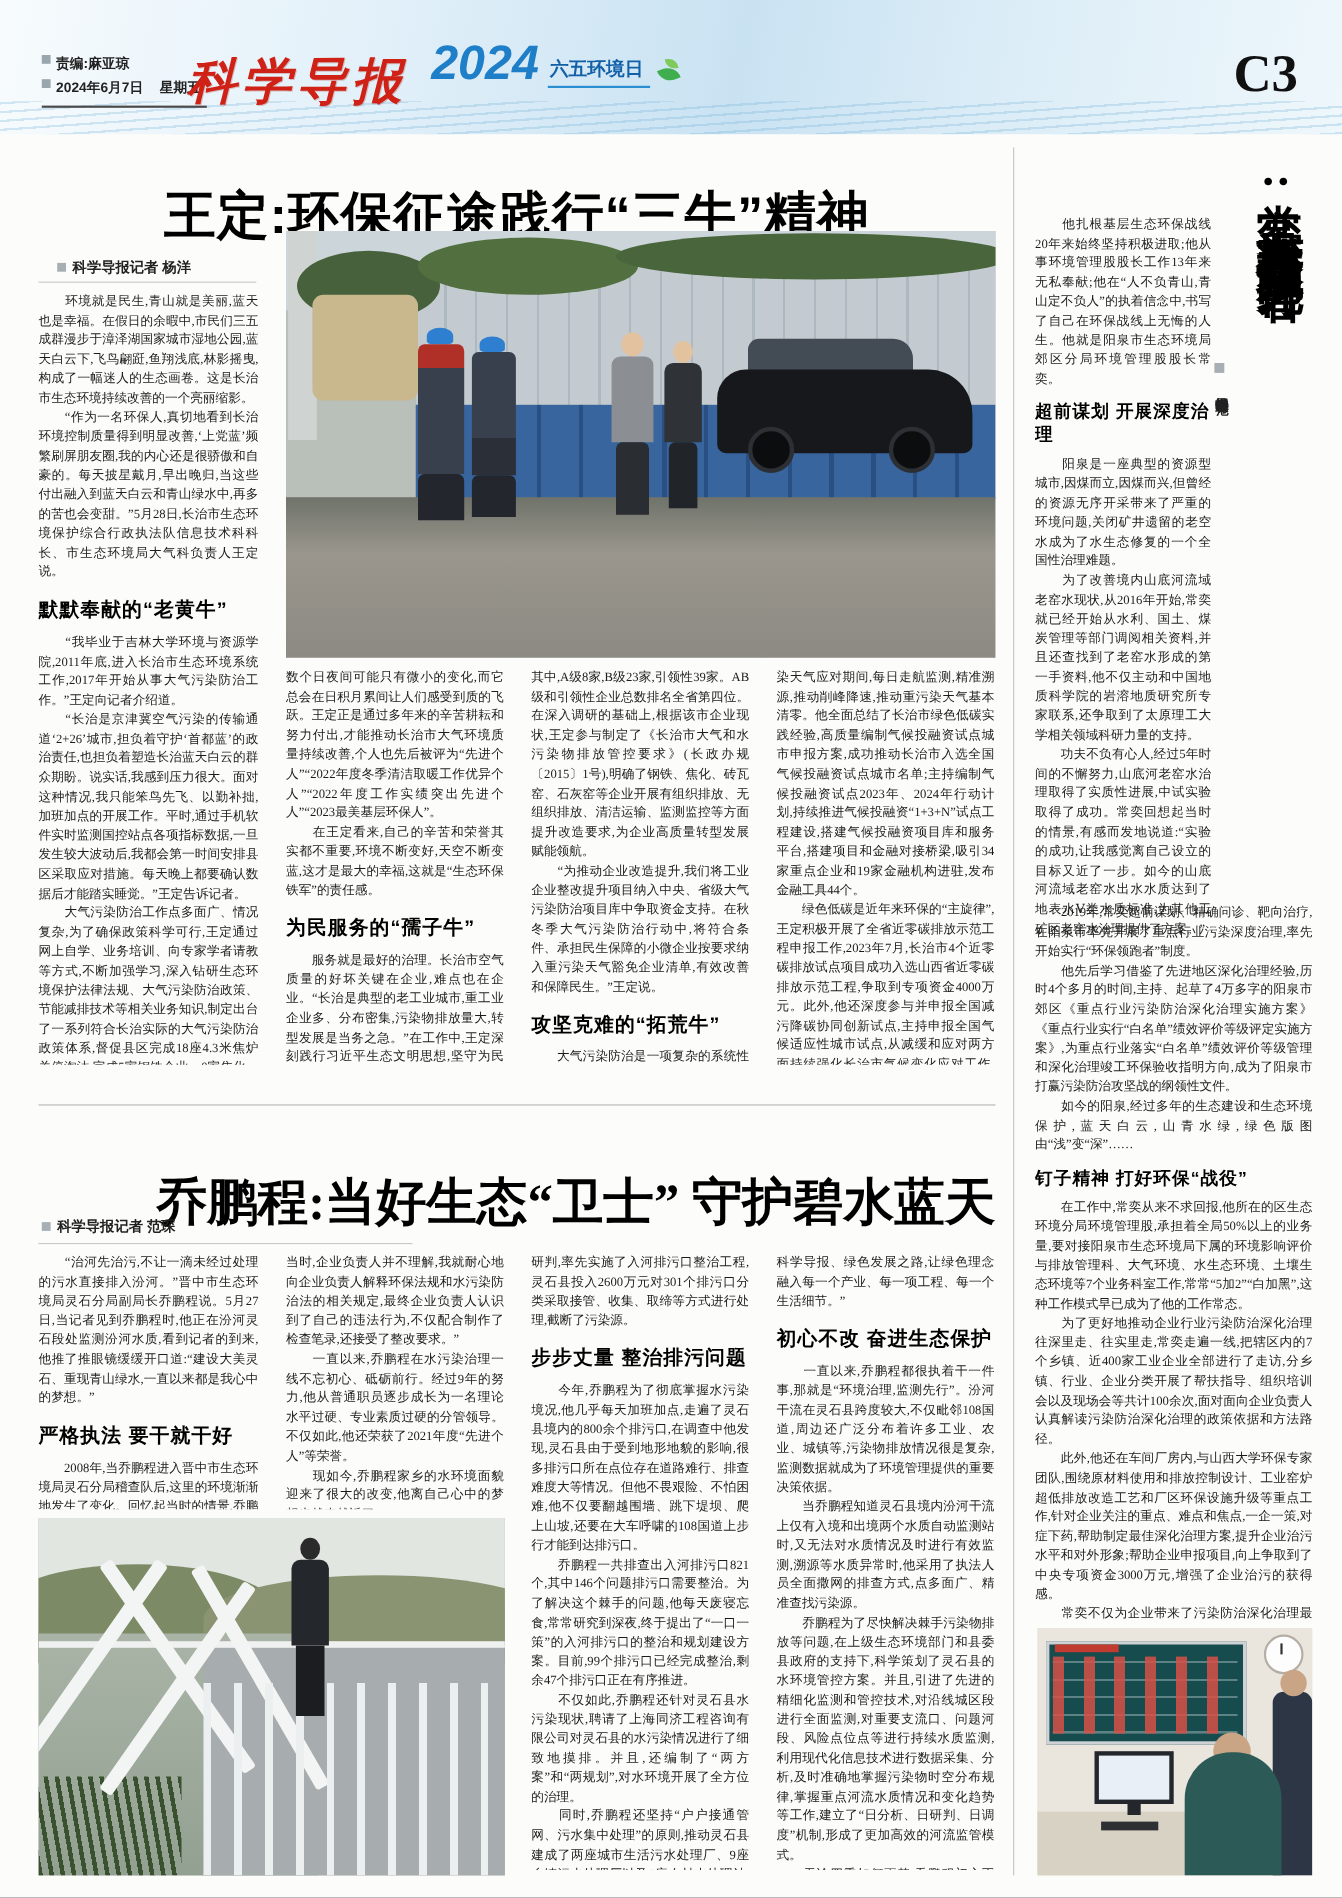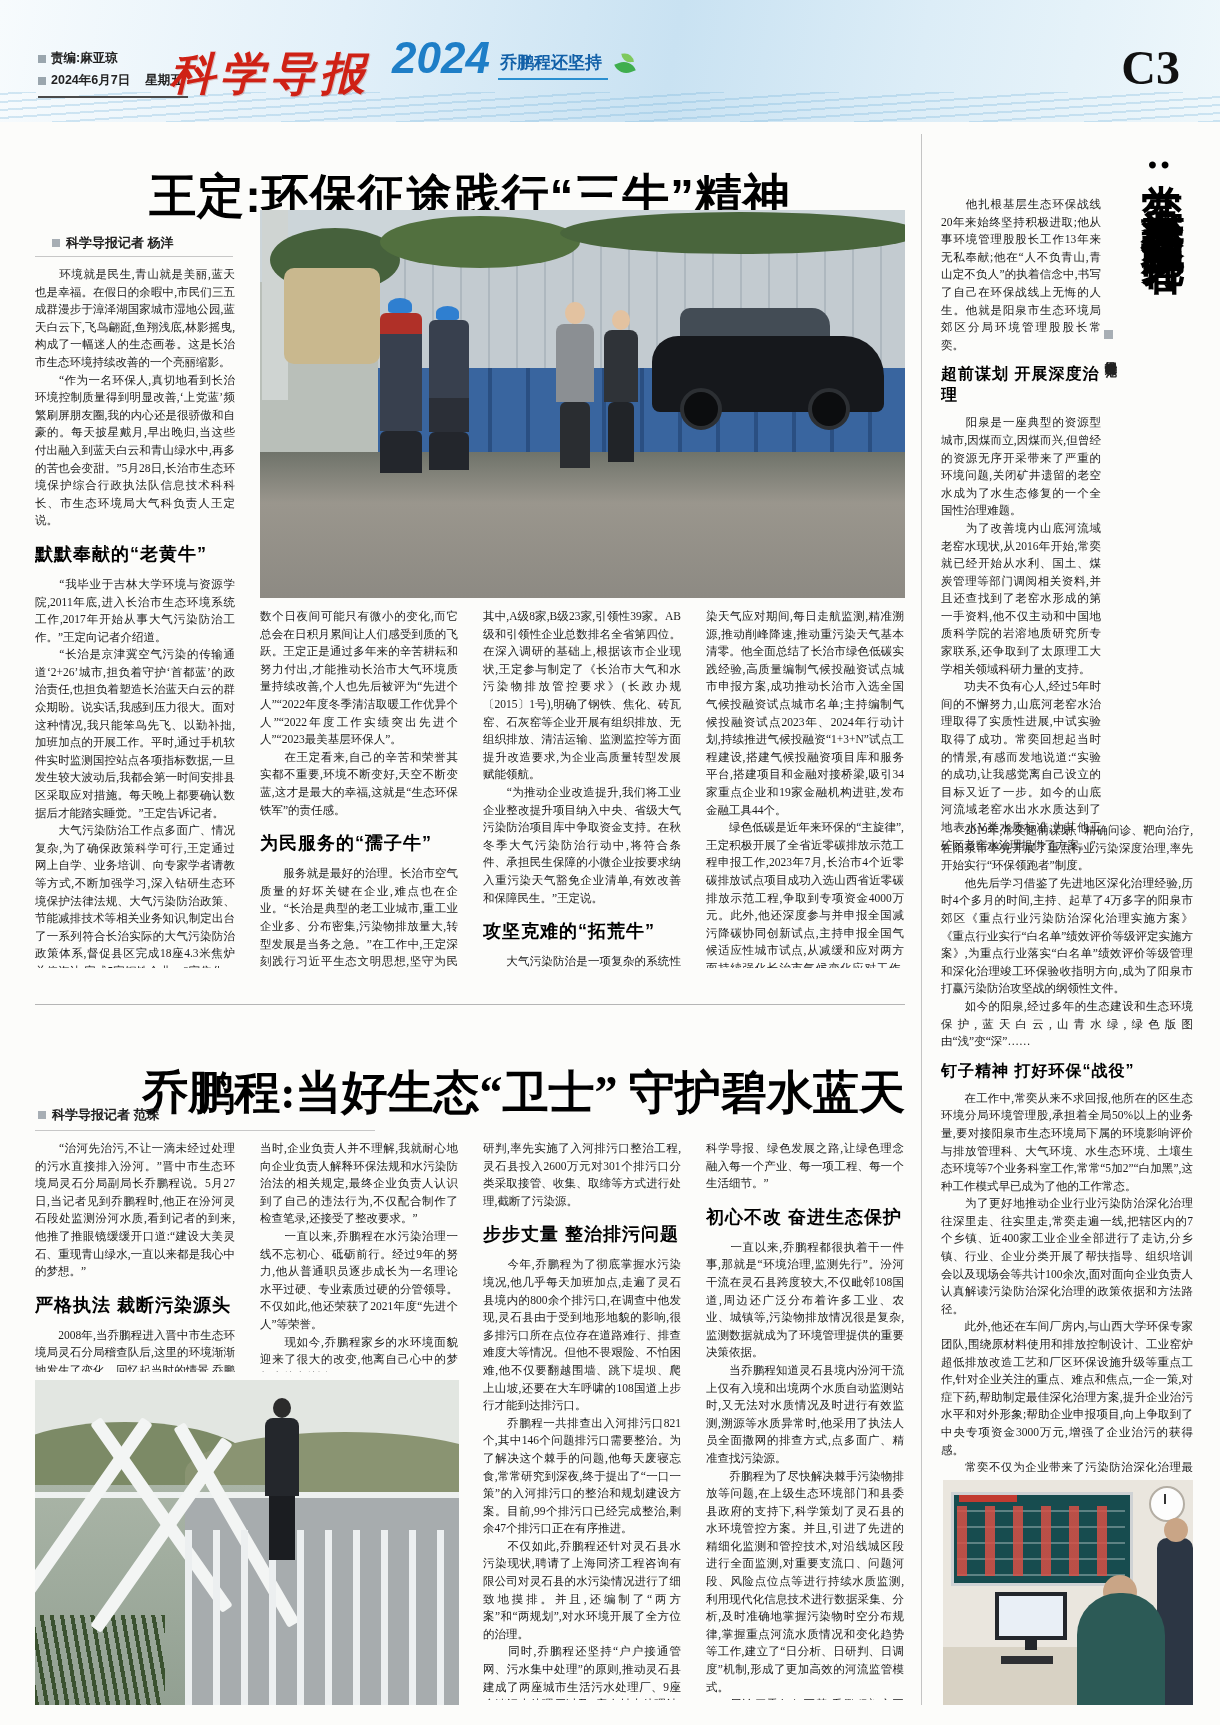--- a/index.html
+++ b/index.html
@@ -5,21 +5,21 @@
   html,body{margin:0;padding:0;background:#888;}
   .page{position:relative;width:1220px;height:1725px;background:#fcfcfa;margin:0 auto;
         font-family:"Liberation Serif","DejaVu Serif",serif;color:#1c1c1c;overflow:hidden;}
   
   .band{position:absolute;left:0;top:0;width:1220px;height:122px;
         background:linear-gradient(100deg,#f7fbfd 0%,#e2f0f9 28%,#c9e2f2 55%,#dcedf7 75%,#eef7fb 100%);}
   .band .waves{position:absolute;left:0;bottom:0;width:100%;height:30px;
         background:repeating-linear-gradient(-4deg,rgba(110,175,215,.28) 0 2px,rgba(255,255,255,0) 2px 8px);}
   .edblock{position:absolute;left:38px;top:50px;width:150px;font-family:"Liberation Sans","DejaVu Sans",sans-serif;
         font-size:12.5px;font-weight:bold;color:#222;border-bottom:2px solid #4a4a4a;padding-bottom:7px;}
-  .edline{display:flex;align-items:center;gap:5px;margin-bottom:5px;white-space:nowrap;}
+  .edline{display:flex;gap:5px;margin-bottom:5px;white-space:nowrap;}
   .sq{display:inline-block;width:8px;height:8px;background:#9aa6ae;flex:0 0 auto;}
   .wk{margin-left:10px;}
   .masthead{position:absolute;left:170px;top:44px;font-size:45px;font-weight:bold;font-style:italic;
         color:#cf2115;letter-spacing:5px;font-family:"Liberation Serif",serif;text-shadow:1px 1px 0 rgba(160,30,20,.25);}
   .event{position:absolute;left:392px;top:36px;display:flex;align-items:flex-end;gap:8px;}
   .ev-year{font-family:"Liberation Sans",sans-serif;font-style:italic;font-weight:900;font-size:44px;color:#1e7ec7;line-height:1;}
   .ev-name{font-family:"Liberation Sans",sans-serif;font-weight:bold;font-size:17px;color:#1260a8;
         border-bottom:2px solid #2a8fd0;padding:0 6px 4px 2px;}
   .leaf{position:relative;display:inline-block;width:18px;height:13px;background:#3fae4e;
         border-radius:0 14px 0 14px;transform:rotate(-22deg);margin-bottom:6px;}
@@ -114,21 +114,21 @@
       </div>
       <div class="edline" style="margin-bottom:0;">
         <span class="sq"></span>
         <span>2024年6月7日</span>
         <span class="wk">星期五</span>
       </div>
     </div>
     <div class="masthead">科学导报</div>
     <div class="event">
       <span class="ev-year">2024</span>
-      <span class="ev-name">乔鹏程还坚持</span>
+      <span class="ev-name">六五环境日</span>
       <span class="leaf"></span>
     </div>
     <div class="pageno">C3</div>
   </header>
 
   <section>
     <h1 class="headline1">王定:环保征途践行“三牛”精神</h1>
     <div class="byline" style="left:52px;top:234px;">
       <span class="sq"></span>
       <span>科学导报记者 杨洋</span>
@@ -202,21 +202,21 @@
   <section>
     <h2 class="headline2">乔鹏程:当好生态“卫士” 守护碧水蓝天</h2>
     <div class="byline" style="left:38px;top:1106px;">
       <span class="sq"></span>
       <span>科学导报记者 范琛</span>
     </div>
     <div class="byrule" style="left:35px;top:1130px;width:340px;"></div>
 
     <div class="col" style="left:35px;top:1140px;width:200px;height:232px;">
       <div class="body">　　“治河先治污,不让一滴未经过处理的污水直接排入汾河。”晋中市生态环境局灵石分局副局长乔鹏程说。5月27日,当记者见到乔鹏程时,他正在汾河灵石段处监测汾河水质,看到记者的到来,他推了推眼镜缓缓开口道:“建设大美灵石、重现青山绿水,一直以来都是我心中的梦想。”</div>
-      <h3 class="sec">严格执法 裁断污染源头</h3>
+      <h3 class="sec">严格执法 要干就干好</h3>
       <div class="body">　　2008年,当乔鹏程进入晋中市生态环境局灵石分局稽查队后,这里的环境渐渐地发生了变化。回忆起当时的情景,乔鹏程有感而发地说道:“在一次执法检查过程中,我发现有一煤矿存在废水直排的环境违法行为,当下责令该企业立即停止违法行为并依法处罚。</div>
     </div>
     <div class="col" style="left:260px;top:1140px;width:198px;height:232px;">
       <div class="body">当时,企业负责人并不理解,我就耐心地向企业负责人解释环保法规和水污染防治法的相关规定,最终企业负责人认识到了自己的违法行为,不仅配合制作了检查笔录,还接受了整改要求。”
 　　一直以来,乔鹏程在水污染治理一线不忘初心、砥砺前行。经过9年的努力,他从普通职员逐步成长为一名理论水平过硬、专业素质过硬的分管领导。不仅如此,他还荣获了2021年度“先进个人”等荣誉。
 　　现如今,乔鹏程家乡的水环境面貌迎来了很大的改变,他离自己心中的梦想也越来越近了。
 　　乔鹏程一直认为,水污染防治的工作在水里,根源却在岸上。
 　　为了全面摸排清楚入河排污口的家底,查清污水的来龙去脉,乔鹏程组织了45家企业和80余户村民,有针对性地开展了对汾河的治理工作,并且对汾河水进行了科学</div>
     </div>
     <div class="col" style="left:483px;top:1140px;width:198px;height:560px;">

